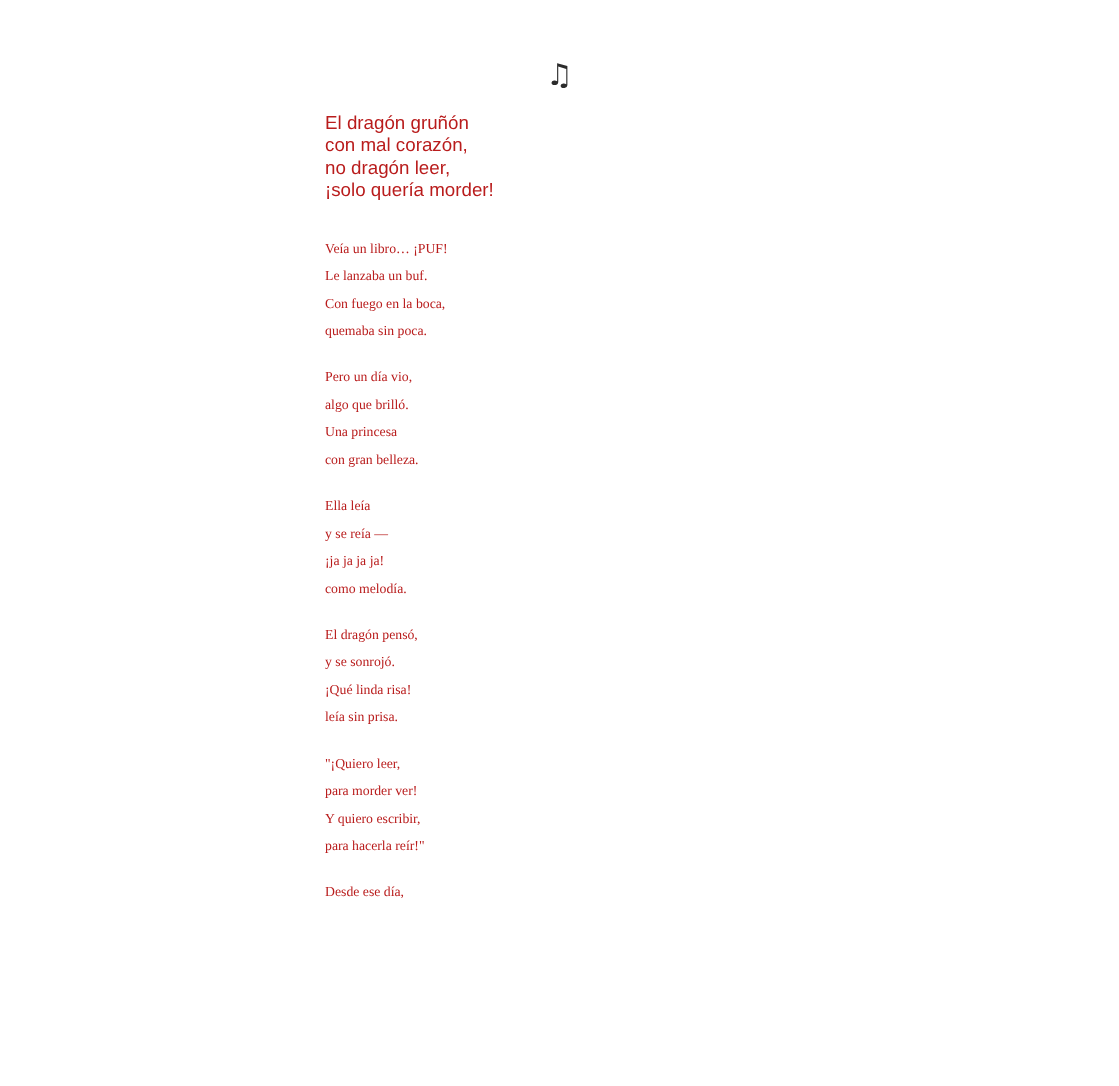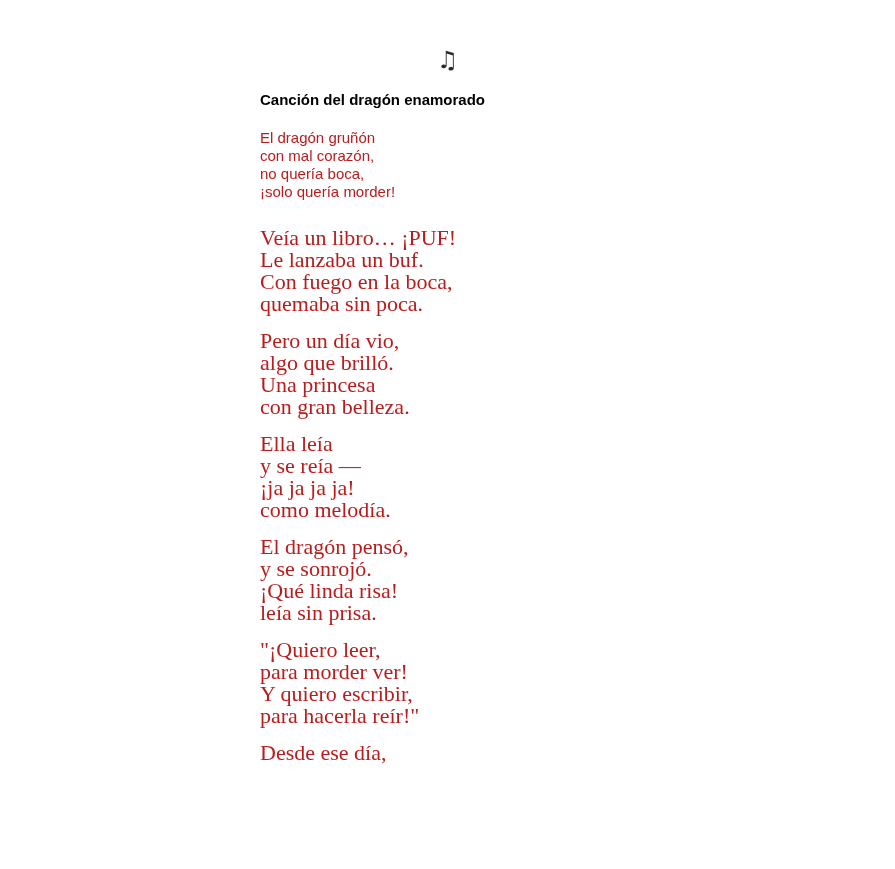--- a/index.html
+++ b/index.html
@@ -39,32 +39,31 @@
     white-space: nowrap;
   }
   .poem p.stanza.sans {
     font-family: "Liberation Sans", sans-serif;
     font-size: 15px;
     line-height: 18px;
     margin-bottom: 26px;
   }
   .poem p.stanza.serif {
     font-family: "Liberation Serif", serif;
-    font-size: 22px;
+    font-size: 11px;
     line-height: 22px;
   }
 </style>
 </head>
 <body style="background: rgb(255, 255, 255);">
 
 <div class="page">
   <div class="note" style="color: rgb(43, 43, 43);">♫</div>
-  <h1 class="title">Canción del dragón enamorado</h1>
   <div class="poem">
-      <p class="stanza sans"><span>El dragón gruñón</span><br><span>con mal corazón,</span><br><span>no quería boca,</span><br><span>¡solo quería morder!</span></p>
+      <p class="stanza sans"><span>El dragón gruñón</span><br><span>con mal corazón,</span><br><span>no dragón leer,</span><br><span>¡solo quería morder!</span></p>
       <p class="stanza serif"><span>Veía un libro… ¡PUF!</span><br><span>Le lanzaba un buf.</span><br><span>Con fuego en la boca,</span><br><span>quemaba sin poca.</span></p>
       <p class="stanza serif"><span>Pero un día vio,</span><br><span>algo que brilló.</span><br><span>Una princesa</span><br><span>con gran belleza.</span></p>
       <p class="stanza serif"><span>Ella leía</span><br><span>y se reía —</span><br><span>¡ja ja ja ja!</span><br><span>como melodía.</span></p>
       <p class="stanza serif"><span>El dragón pensó,</span><br><span>y se sonrojó.</span><br><span>¡Qué linda risa!</span><br><span>leía sin prisa.</span></p>
       <p class="stanza serif"><span>"¡Quiero leer,</span><br><span>para morder ver!</span><br><span>Y quiero escribir,</span><br><span>para hacerla reír!"</span></p>
       <p class="stanza serif"><span>Desde ese día,</span></p>
     </div>
 </div>
 
 </body></html>

